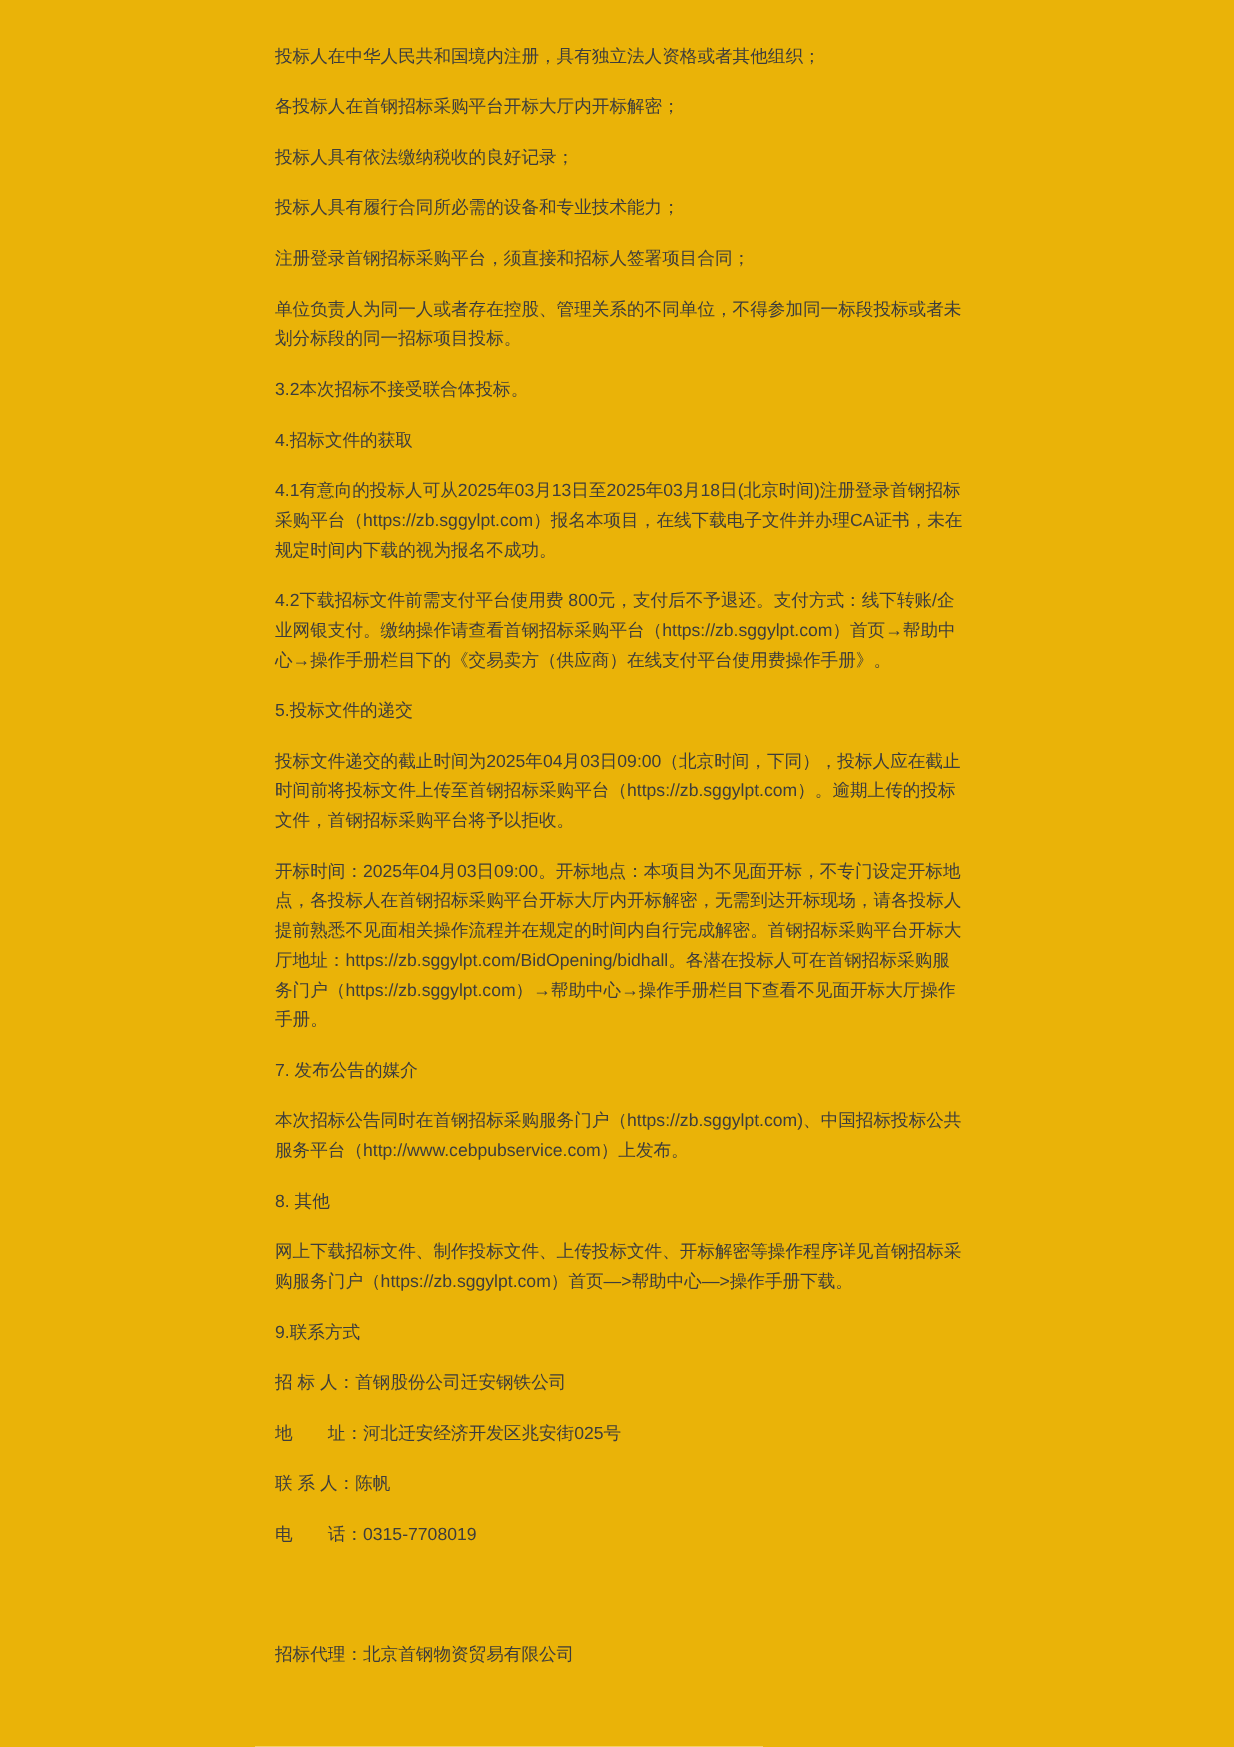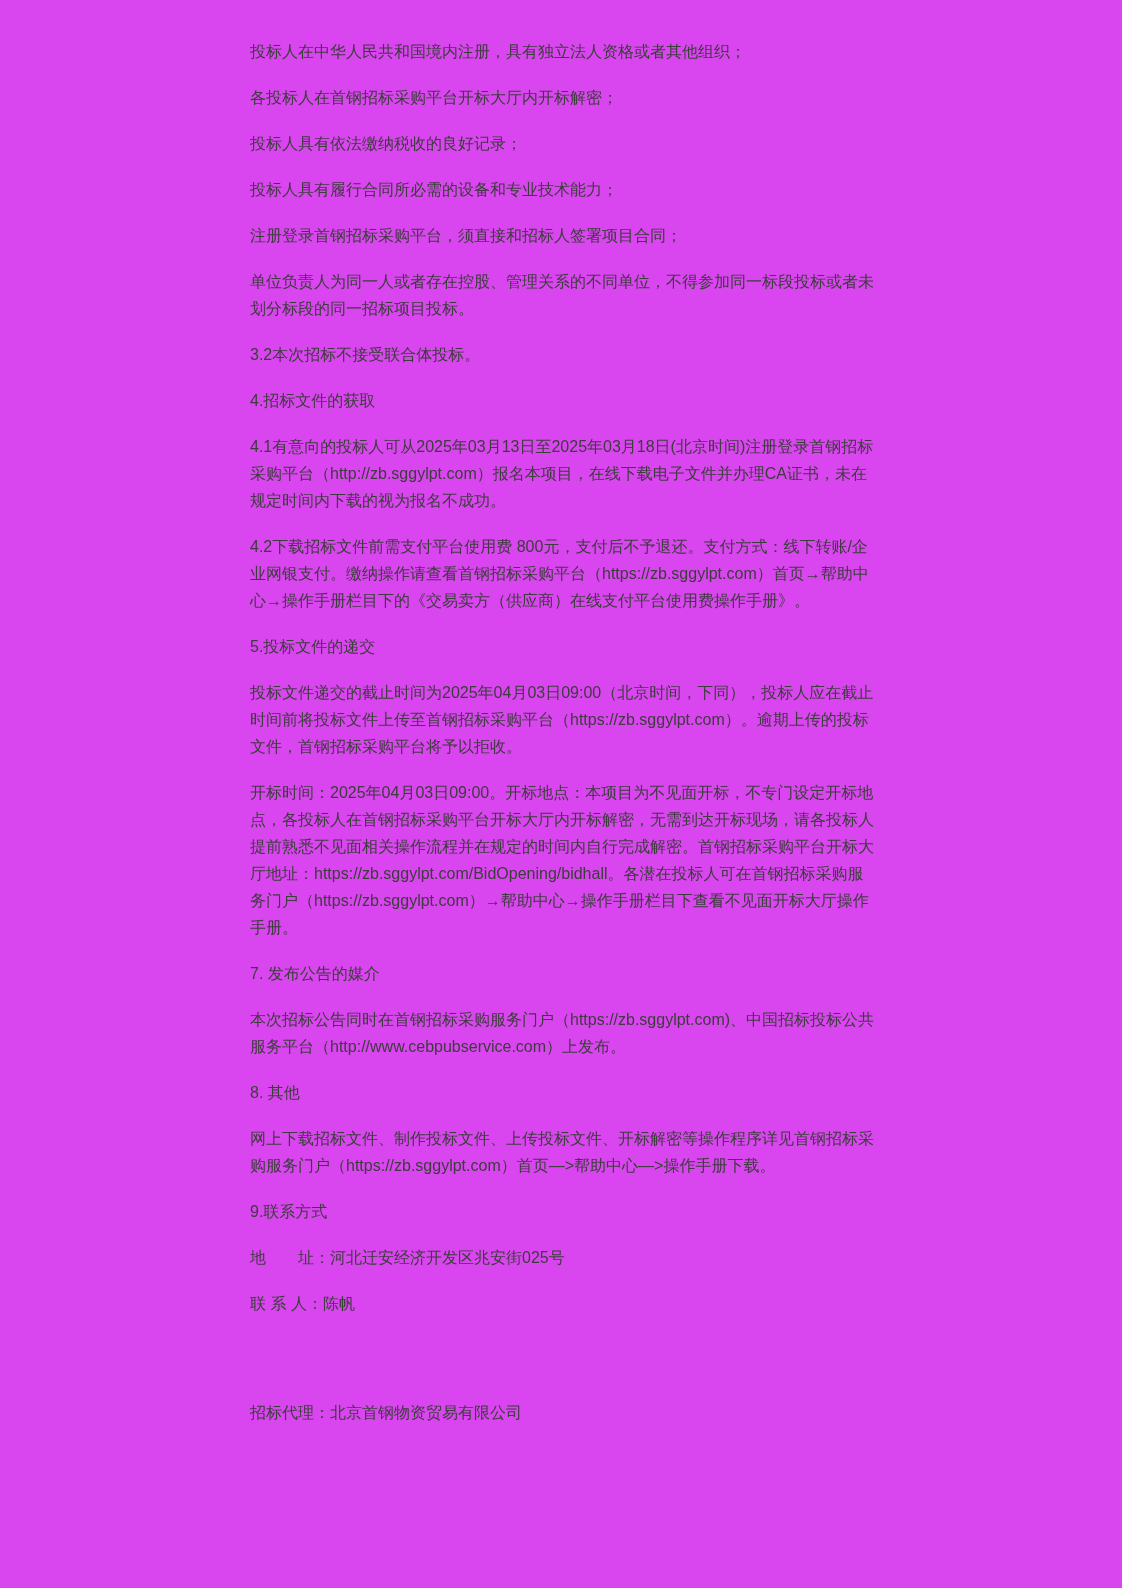--- a/index.html
+++ b/index.html
@@ -4,21 +4,21 @@
 <style>
   html, body {
     margin: 0;
     padding: 0;
     background: #ffffff;
   }
   .page {
     position: relative;
     width: 1122px;
     height: 1588px;
-    background: #d946ef;
+    background: #eab308;
     box-sizing: border-box;
     overflow: hidden;
   }
   .content {
     position: absolute;
     left: 250px;
     top: 38px;
     width: 628px;
   }
   .doc-p {
@@ -41,27 +41,29 @@
 <div class="page">
   <div class="content">
     <p class="doc-p">投标人在中华人民共和国境内注册，具有独立法人资格或者其他组织；</p>
     <p class="doc-p">各投标人在首钢招标采购平台开标大厅内开标解密；</p>
     <p class="doc-p">投标人具有依法缴纳税收的良好记录；</p>
     <p class="doc-p">投标人具有履行合同所必需的设备和专业技术能力；</p>
     <p class="doc-p">注册登录首钢招标采购平台，须直接和招标人签署项目合同；</p>
     <p class="doc-p">单位负责人为同一人或者存在控股、管理关系的不同单位，不得参加同一标段投标或者未划分标段的同一招标项目投标。</p>
     <p class="doc-p">3.2本次招标不接受联合体投标。</p>
     <p class="doc-p">4.招标文件的获取</p>
-    <p class="doc-p">4.1有意向的投标人可从2025年03月13日至2025年03月18日(北京时间)注册登录首钢招标采购平台（http://zb.sggylpt.com）报名本项目，在线下载电子文件并办理CA证书，未在规定时间内下载的视为报名不成功。</p>
+    <p class="doc-p">4.1有意向的投标人可从2025年03月13日至2025年03月18日(北京时间)注册登录首钢招标采购平台（https://zb.sggylpt.com）报名本项目，在线下载电子文件并办理CA证书，未在规定时间内下载的视为报名不成功。</p>
     <p class="doc-p">4.2下载招标文件前需支付平台使用费 800元，支付后不予退还。支付方式：线下转账/企业网银支付。缴纳操作请查看首钢招标采购平台（https://zb.sggylpt.com）首页→帮助中心→操作手册栏目下的《交易卖方（供应商）在线支付平台使用费操作手册》。</p>
     <p class="doc-p">5.投标文件的递交</p>
     <p class="doc-p">投标文件递交的截止时间为2025年04月03日09:00（北京时间，下同），投标人应在截止时间前将投标文件上传至首钢招标采购平台（https://zb.sggylpt.com）。逾期上传的投标文件，首钢招标采购平台将予以拒收。</p>
     <p class="doc-p">开标时间：2025年04月03日09:00。开标地点：本项目为不见面开标，不专门设定开标地点，各投标人在首钢招标采购平台开标大厅内开标解密，无需到达开标现场，请各投标人提前熟悉不见面相关操作流程并在规定的时间内自行完成解密。首钢招标采购平台开标大厅地址：https://zb.sggylpt.com/BidOpening/bidhall。各潜在投标人可在首钢招标采购服务门户（https://zb.sggylpt.com）→帮助中心→操作手册栏目下查看不见面开标大厅操作手册。</p>
     <p class="doc-p">7. 发布公告的媒介</p>
     <p class="doc-p">本次招标公告同时在首钢招标采购服务门户（https://zb.sggylpt.com)、中国招标投标公共服务平台（http://www.cebpubservice.com）上发布。</p>
     <p class="doc-p">8. 其他</p>
     <p class="doc-p">网上下载招标文件、制作投标文件、上传投标文件、开标解密等操作程序详见首钢招标采购服务门户（https://zb.sggylpt.com）首页—&gt;帮助中心—&gt;操作手册下载。</p>
     <p class="doc-p">9.联系方式</p>
+    <p class="doc-p">招 标 人：首钢股份公司迁安钢铁公司</p>
     <p class="doc-p">地　　址：河北迁安经济开发区兆安街025号</p>
     <p class="doc-p">联 系 人：陈帆</p>
+    <p class="doc-p">电　　话：0315-7708019</p>
     <p class="doc-p gap-before">招标代理：北京首钢物资贸易有限公司</p>
   </div>
 </div>
 
 </body></html>

